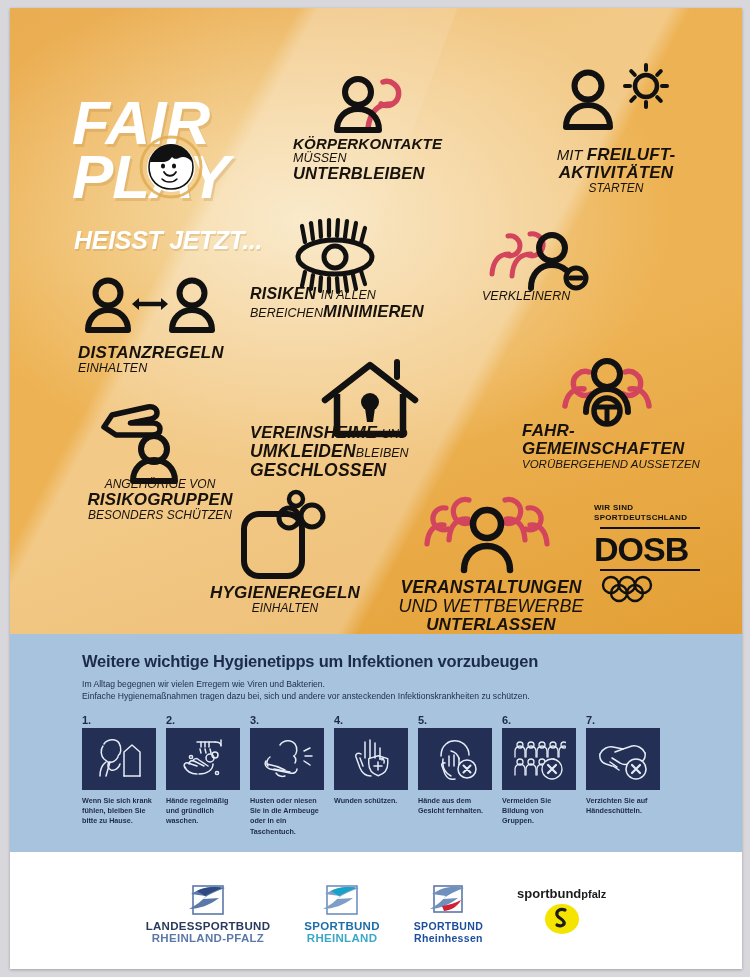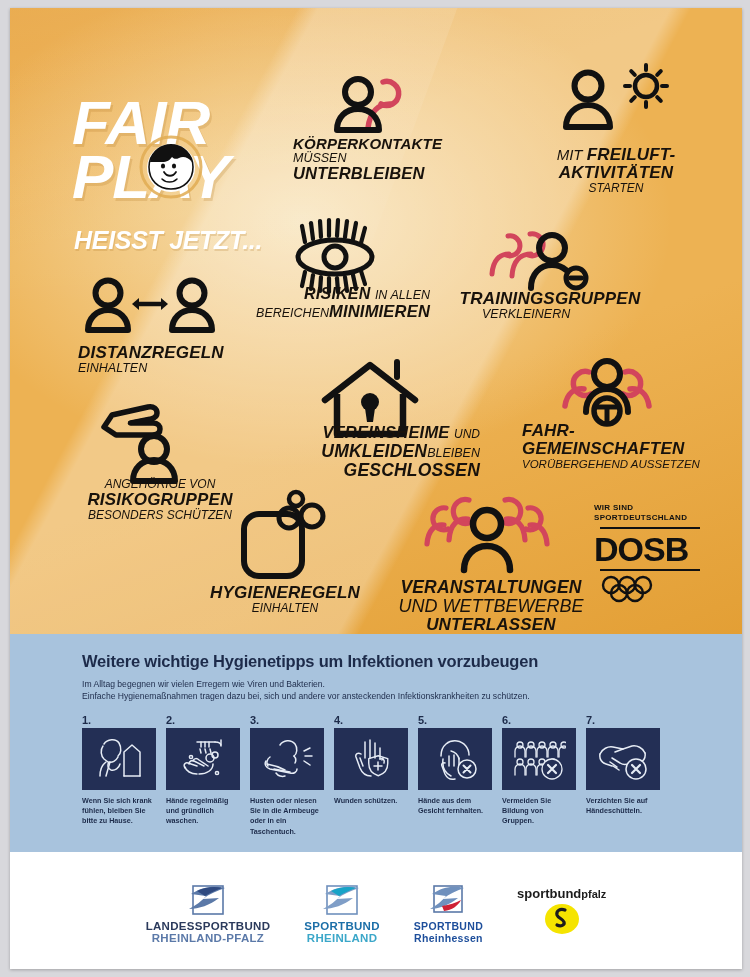--- a/index.html
+++ b/index.html
@@ -212,41 +212,40 @@
             <line x1="26" y1="55" x2="24" y2="69"></line>
           <line x1="34" y1="57" x2="33" y2="71"></line>
             <line x1="42" y1="58" x2="42" y2="72"></line>
           <line x1="50" y1="58" x2="51" y2="72"></line>
             <line x1="58" y1="57" x2="60" y2="71"></line>
           <line x1="66" y1="55" x2="69" y2="69"></line>
             <line x1="74" y1="51" x2="78" y2="64"></line>
         </g>
       </svg>
     </div>
-    <div class="cap" style="left:240px;top:278px;width:180px;text-align:right">
+    <div class="cap" style="left:240px;top:278px;width:180px;text-align:left">
       <span class="line"><span class="b" style="font-size:16px">RISIKEN</span> <span class="l" style="font-size:12.5px">IN ALLEN</span></span>
       <span class="line"><span class="l" style="font-size:12.5px">BEREICHEN</span><span class="b" style="font-size:16.5px">MINIMIEREN</span></span>
     </div>
 
     <div class="ico" style="left:472px;top:210px">
       <svg width="112" height="78" viewBox="0 0 112 78">
         <g fill="none" stroke="#d2455c" stroke-width="5" stroke-linecap="round">
           <path d="M26 18a10 10 0 1 1 -2 19"></path>
           <path d="M10 56c1-14 8-20 17-20"></path>
           <path d="M48 16a11 11 0 1 1 -2 21"></path>
           <path d="M30 58c1-16 9-22 19-22"></path>
         </g>
         <circle cx="70" cy="30" r="13" fill="none" stroke="#111" stroke-width="6"></circle>
         <path d="M49 70c0-14 9-23 21-23 5.5 0 10.4 1.8 14 5" fill="none" stroke="#111" stroke-width="6" stroke-linecap="round"></path>
         <circle cx="94" cy="60" r="10" fill="none" stroke="#111" stroke-width="5"></circle>
         <line x1="88.5" y1="60" x2="99.5" y2="60" stroke="#111" stroke-width="5" stroke-linecap="round"></line>
       </svg>
     </div>
     <div class="cap" style="left:440px;top:282px;width:200px;text-align:center">
-      <span class="line b" style="font-size:17px">TRAININGSGRUPPEN</span>
       <span class="line l" style="font-size:12.5px;text-align:left;margin-left:32px">VERKLEINERN</span>
     </div>
 
     <div class="ico" style="left:72px;top:268px">
       <svg width="136" height="62" viewBox="0 0 136 62">
         <circle cx="26" cy="17" r="12.5" fill="none" stroke="#111" stroke-width="6"></circle>
         <path d="M6 54c0-12 9-20 20-20s20 8 20 20z" fill="none" stroke="#111" stroke-width="6" stroke-linejoin="round"></path>
         <circle cx="110" cy="17" r="12.5" fill="none" stroke="#111" stroke-width="6"></circle>
         <path d="M90 54c0-12 9-20 20-20s20 8 20 20z" fill="none" stroke="#111" stroke-width="6" stroke-linejoin="round"></path>
         <line x1="56" y1="28" x2="80" y2="28" stroke="#111" stroke-width="4.5"></line>
@@ -261,21 +260,21 @@
 
     <div class="ico" style="left:307px;top:352px">
       <svg width="106" height="82" viewBox="0 0 106 82">
         <path d="M8 40L53 5l45 35" fill="none" stroke="#111" stroke-width="6.5" stroke-linecap="round" stroke-linejoin="round"></path>
         <path d="M20 34v40h66V34" fill="none" stroke="#111" stroke-width="6.5" stroke-linejoin="round"></path>
         <line x1="80" y1="17" x2="80" y2="2" stroke="#111" stroke-width="6" stroke-linecap="round"></line>
         <circle cx="53" cy="42" r="9" fill="#111"></circle>
         <path d="M48 48h10l-2 14h-6z" fill="#111"></path>
       </svg>
     </div>
-    <div class="cap" style="left:240px;top:416px;width:230px;text-align:right">
+    <div class="cap" style="left:240px;top:416px;width:230px;text-align:left">
       <span class="line"><span class="b" style="font-size:16.5px">VEREINSHEIME</span> <span class="l" style="font-size:12px">UND</span></span>
       <span class="line"><span class="b" style="font-size:17.5px">UMKLEIDEN</span><span class="l" style="font-size:12.5px">BLEIBEN</span></span>
       <span class="line b" style="font-size:17.5px">GESCHLOSSEN</span>
     </div>
 
     <div class="ico" style="left:543px;top:346px">
       <svg width="108" height="74" viewBox="0 0 108 74">
         <g fill="none" stroke="#d2455c" stroke-width="5.5" stroke-linecap="round">
           <path d="M36 18a12 12 0 1 0 2 22"></path>
           <path d="M12 52c2-13 10-18 19-17"></path>

